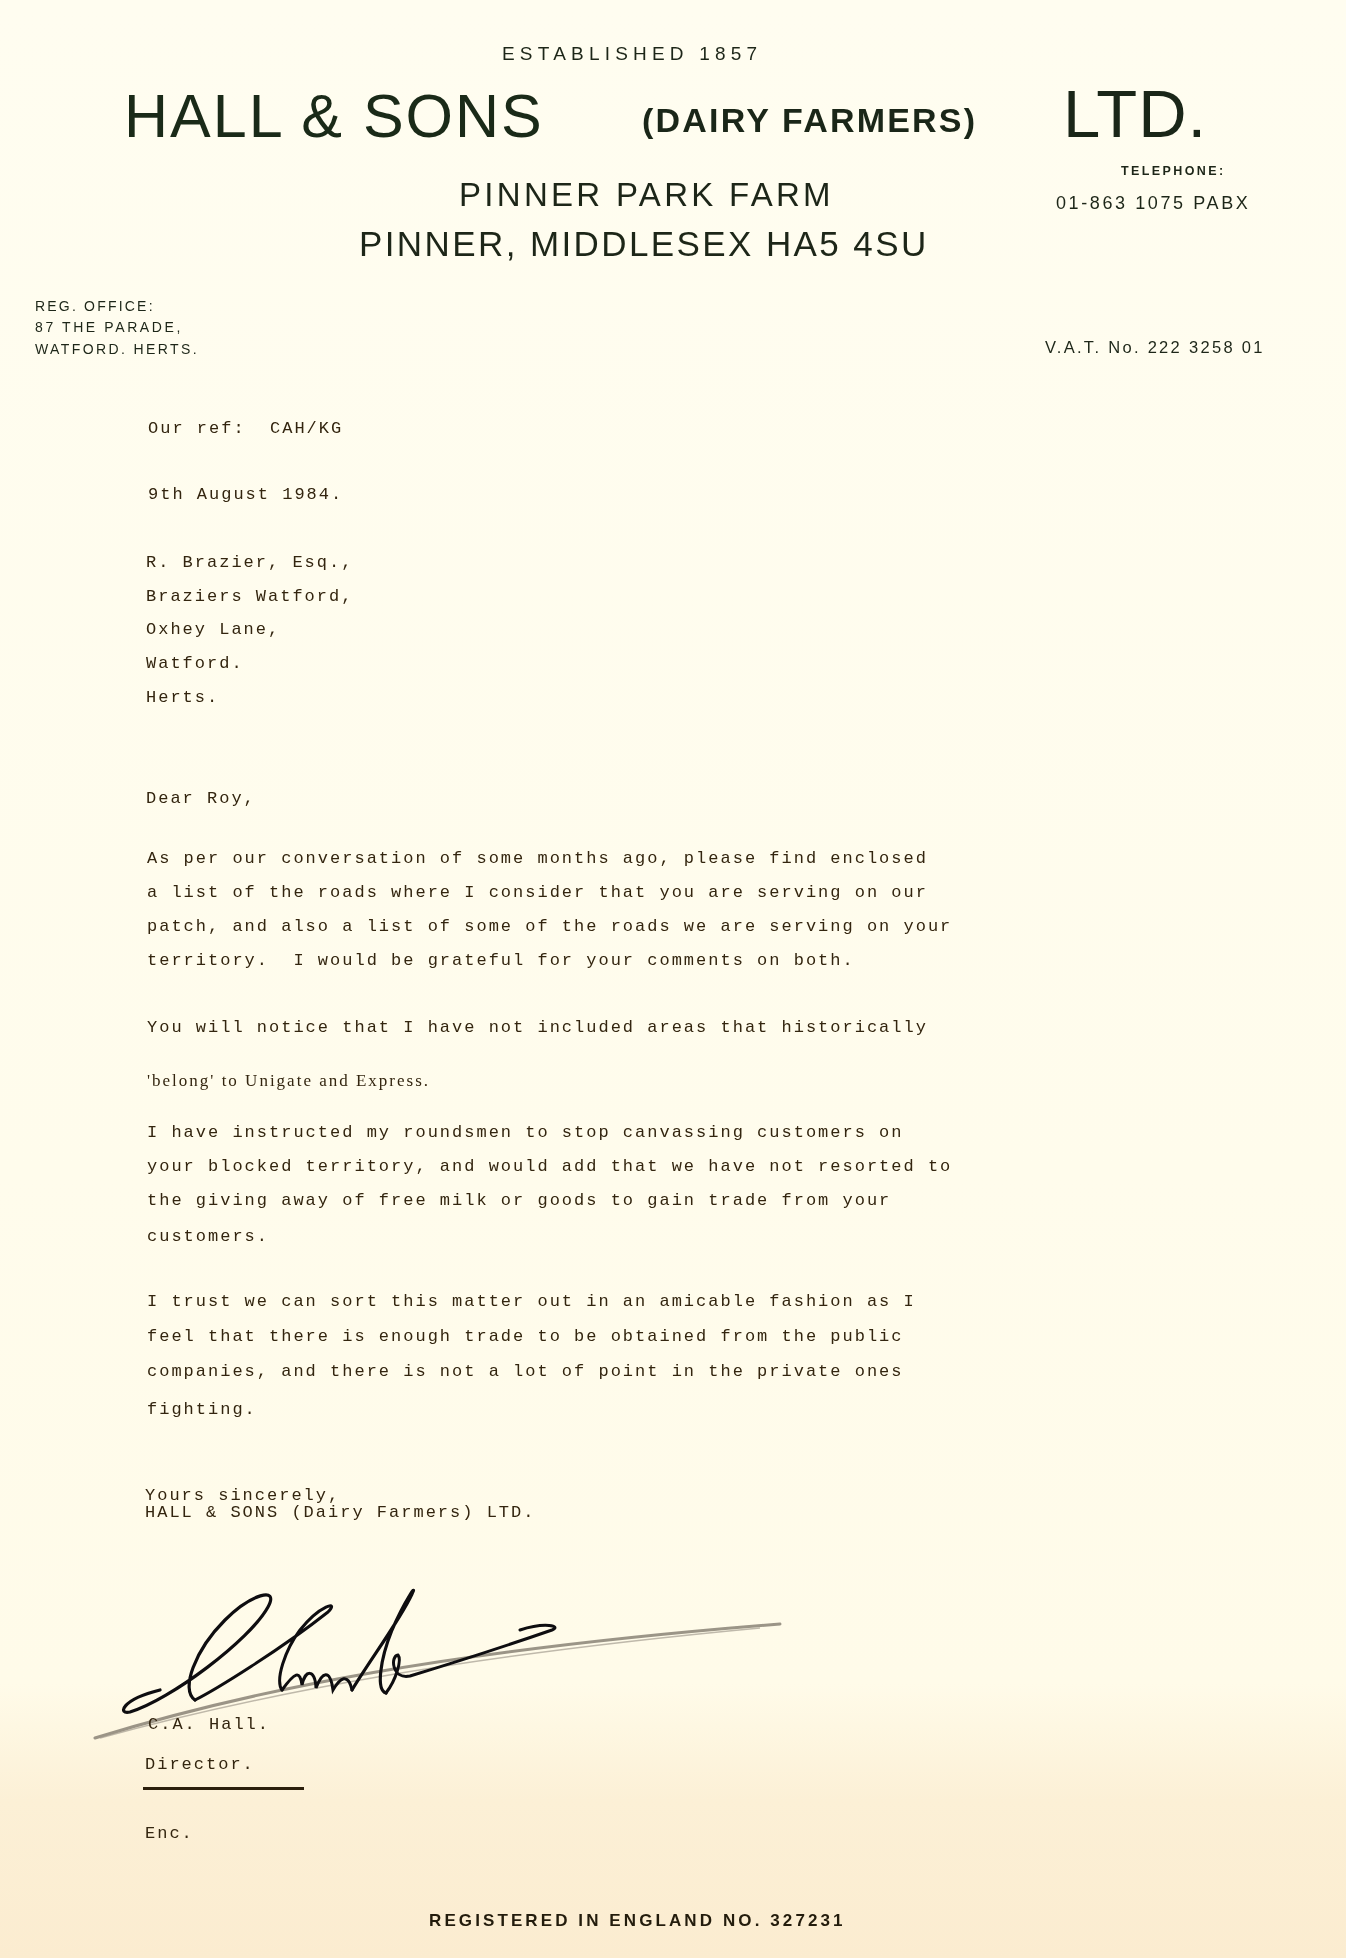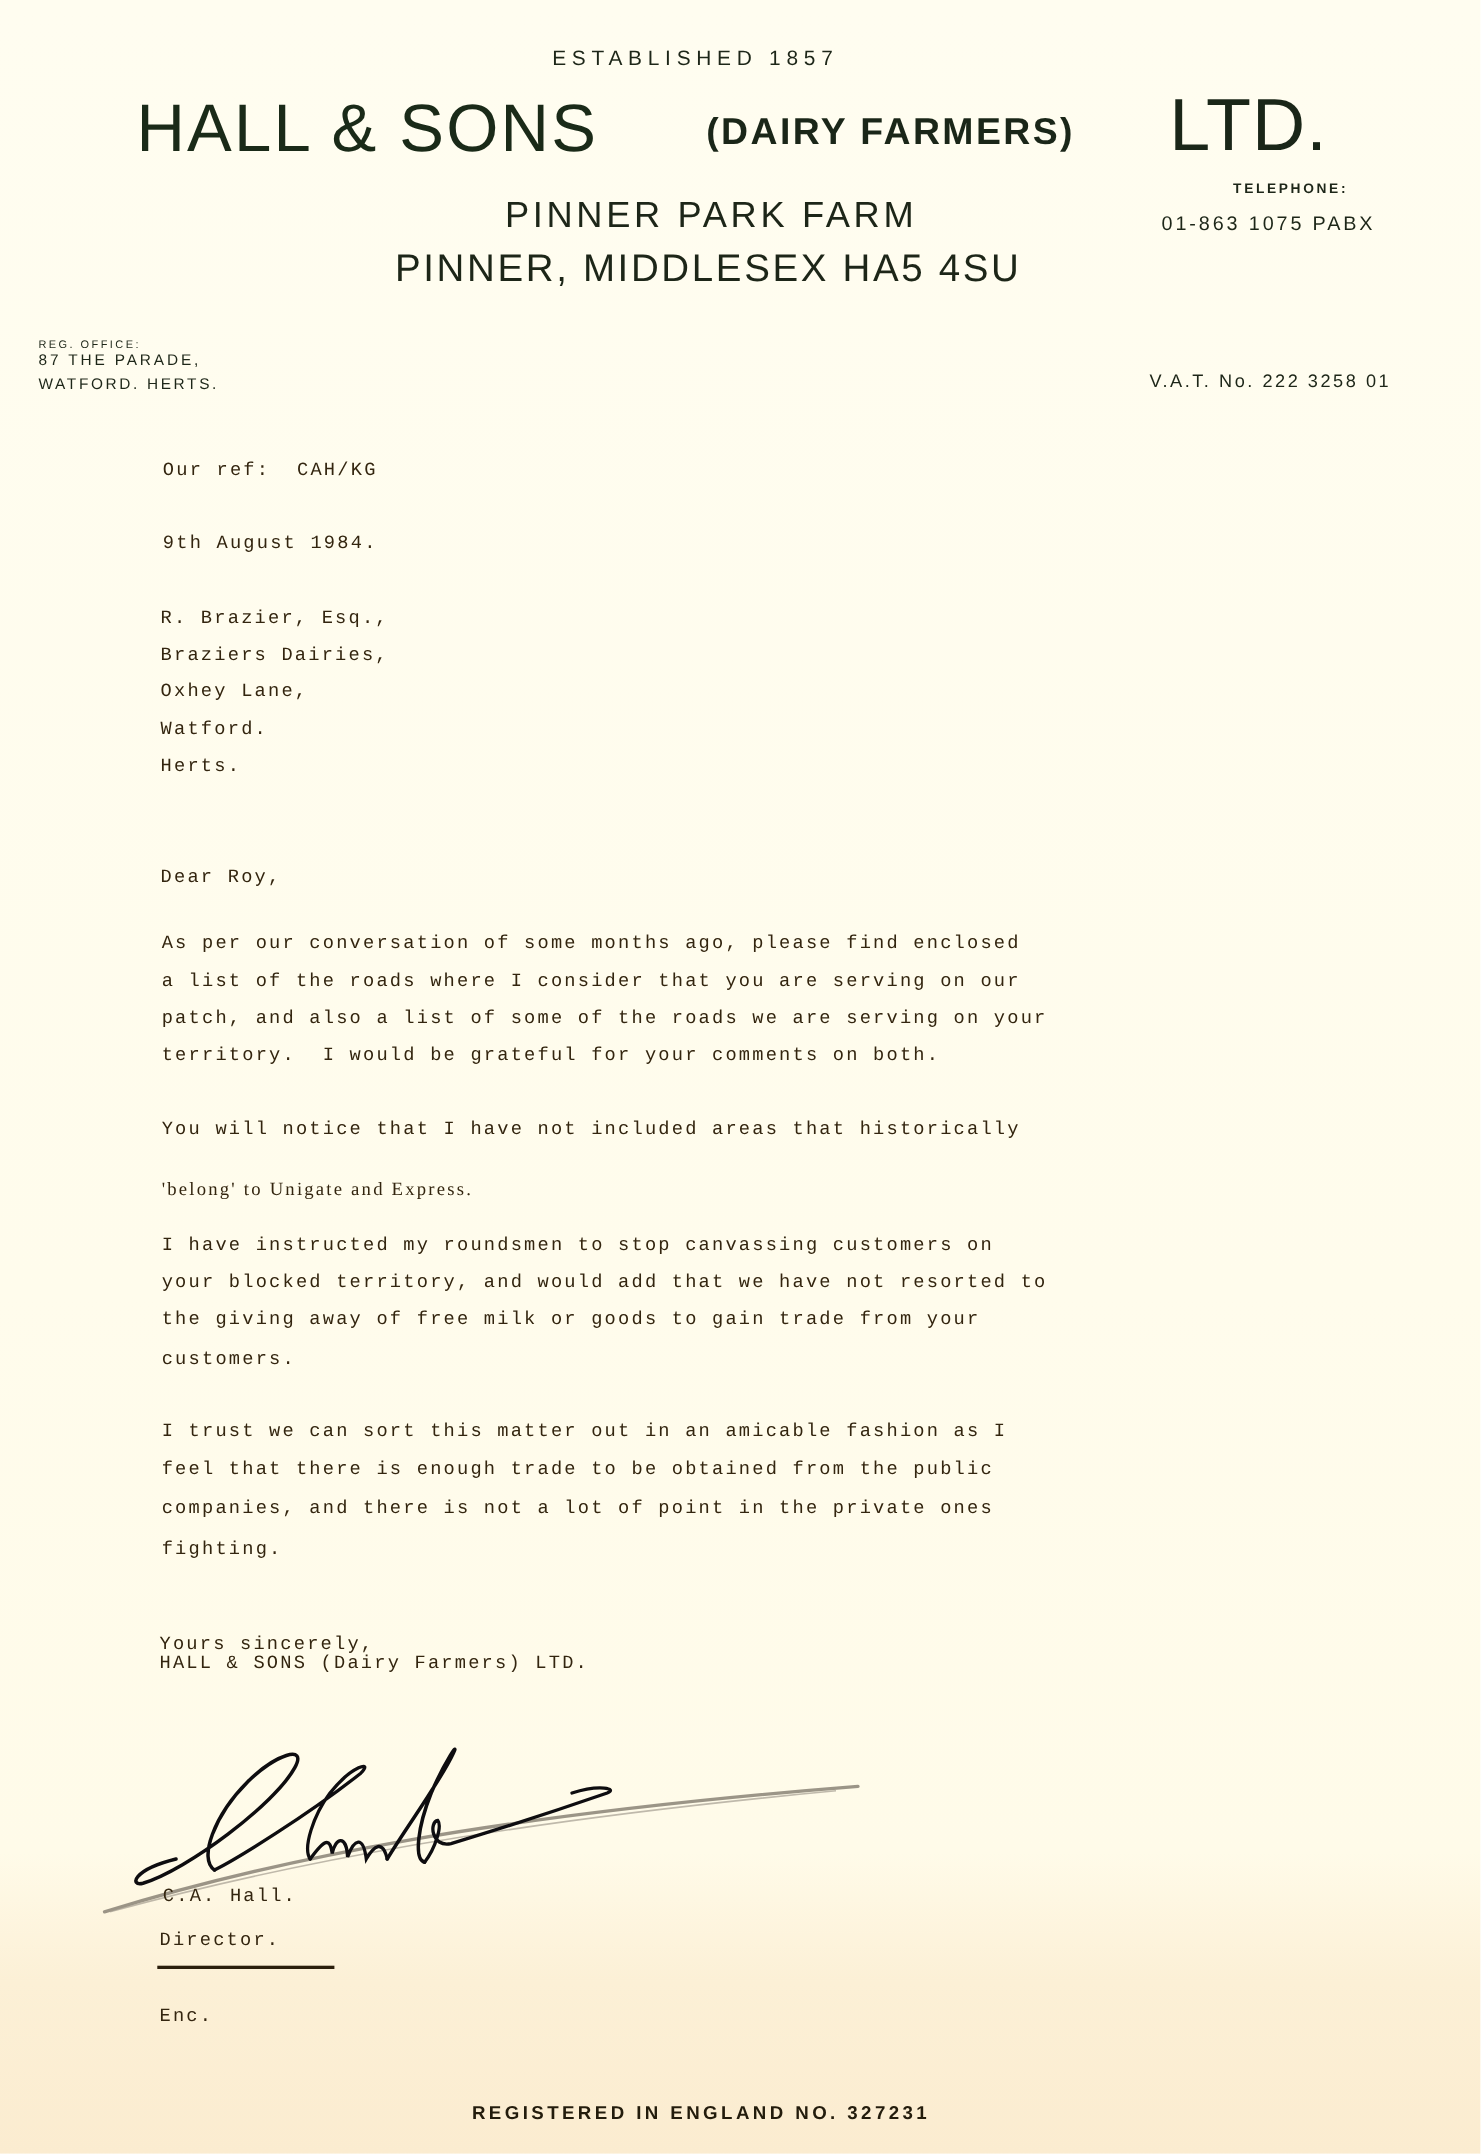--- a/index.html
+++ b/index.html
@@ -16,21 +16,21 @@
   .company-main { left: 124px; top: 86px; font-size: 61px; letter-spacing: 2px; color: #1a2a18; }
   .company-sub { left: 642px; top: 103px; font-size: 34px; letter-spacing: 2.2px; color: #1a2618; font-weight: bold; }
   .company-ltd { left: 1063px; top: 80px; font-size: 67px; letter-spacing: 1px; color: #1a2618; }
 
   .addr1 { left: 459px; top: 178px; font-size: 33px; letter-spacing: 3.3px; }
   .addr2 { left: 359px; top: 226px; font-size: 35px; letter-spacing: 2.4px; }
 
   .tel-label { left: 1121px; top: 165px; font-size: 12.5px; letter-spacing: 2.4px; font-weight: bold; }
   .tel-number { left: 1056px; top: 194px; font-size: 18px; letter-spacing: 2.6px; }
 
-  .reg-label { left: 35px; top: 309px; font-size: 10px; letter-spacing: 2.2px; }
+  .reg-label { left: 35px; top: 299px; font-size: 14px; letter-spacing: 2.2px; }
   .reg-line1 { left: 35px; top: 320px; font-size: 14px; letter-spacing: 2.6px; }
   .reg-line2 { left: 35px; top: 342px; font-size: 14px; letter-spacing: 2.4px; }
   .vat { left: 1045px; top: 339px; font-size: 16.5px; letter-spacing: 2.3px; }
 
   .reg-footer { left: 429px; top: 1912px; font-size: 17px; letter-spacing: 3.1px; font-weight: bold; color: #231c0c; }
 
   .sig-svg { position: absolute; left: 0; top: 1560px; width: 800px; height: 200px; }
   .underline { position: absolute; left: 143px; top: 1787px; width: 161px; height: 3px; background: #2b1f0c; }
 </style>
 </head>
@@ -52,21 +52,21 @@
   <div class="lh reg-label">REG. OFFICE:</div>
   <div class="lh reg-line1">87 THE PARADE,</div>
   <div class="lh reg-line2">WATFORD. HERTS.</div>
 
   <div class="lh vat">V.A.T. No. 222 3258 01</div>
 
   <div class="tw" style="left:148px; top:420px;">Our ref:  CAH/KG</div>
   <div class="tw" style="left:148px; top:486px;">9th August 1984.</div>
 
   <div class="tw" style="left:146px; top:554px;">R. Brazier, Esq.,</div>
-  <div class="tw" style="left:146px; top:588px;">Braziers Dairies,</div>
+  <div class="tw" style="left:146px; top:588px;">Braziers Watford,</div>
   <div class="tw" style="left:146px; top:621px;">Oxhey Lane,</div>
   <div class="tw" style="left:146px; top:655px;">Watford.</div>
   <div class="tw" style="left:146px; top:689px;">Herts.</div>
 
   <div class="tw" style="left:146px; top:790px;">Dear Roy,</div>
 
   <div class="tw" style="left:147px; top:850px;">As per our conversation of some months ago, please find enclosed</div>
   <div class="tw" style="left:147px; top:918px;">patch, and also a list of some of the roads we are serving on your</div>
   <div class="tw" style="left:147px; top:884px;">a list of the roads where I consider that you are serving on our</div>
   <div class="tw" style="left:147px; top:952px;">territory.  I would be grateful for your comments on both.</div>

